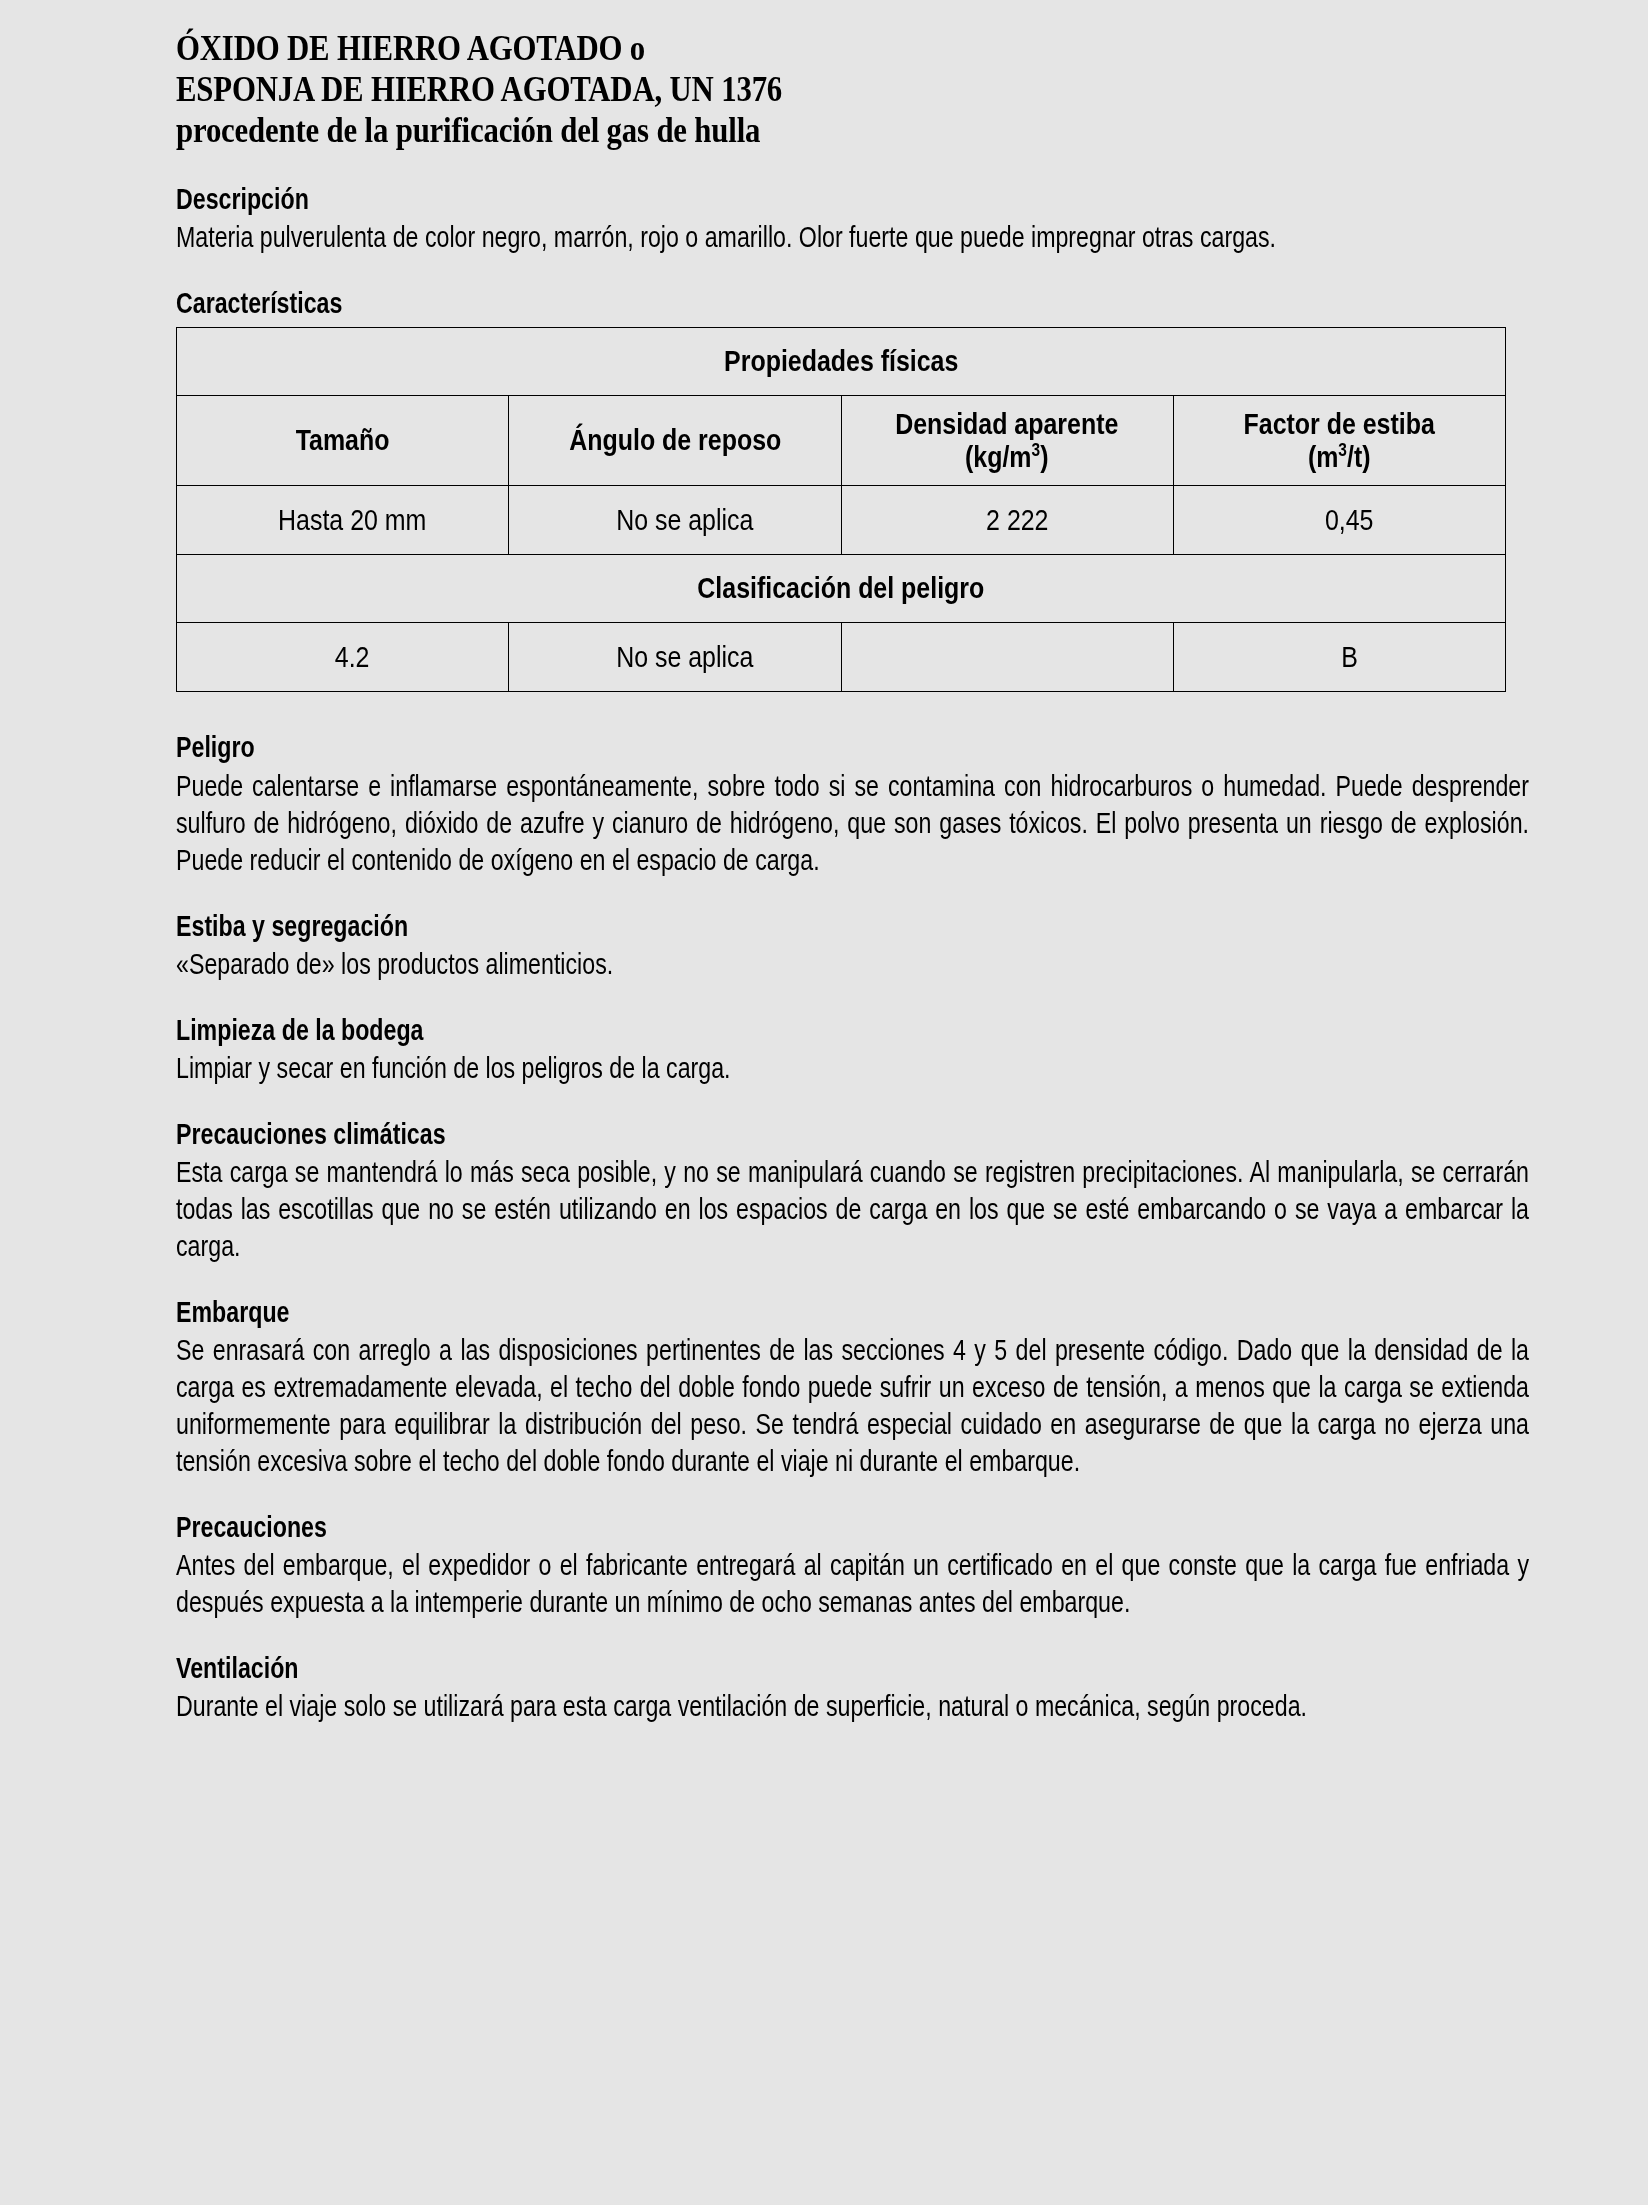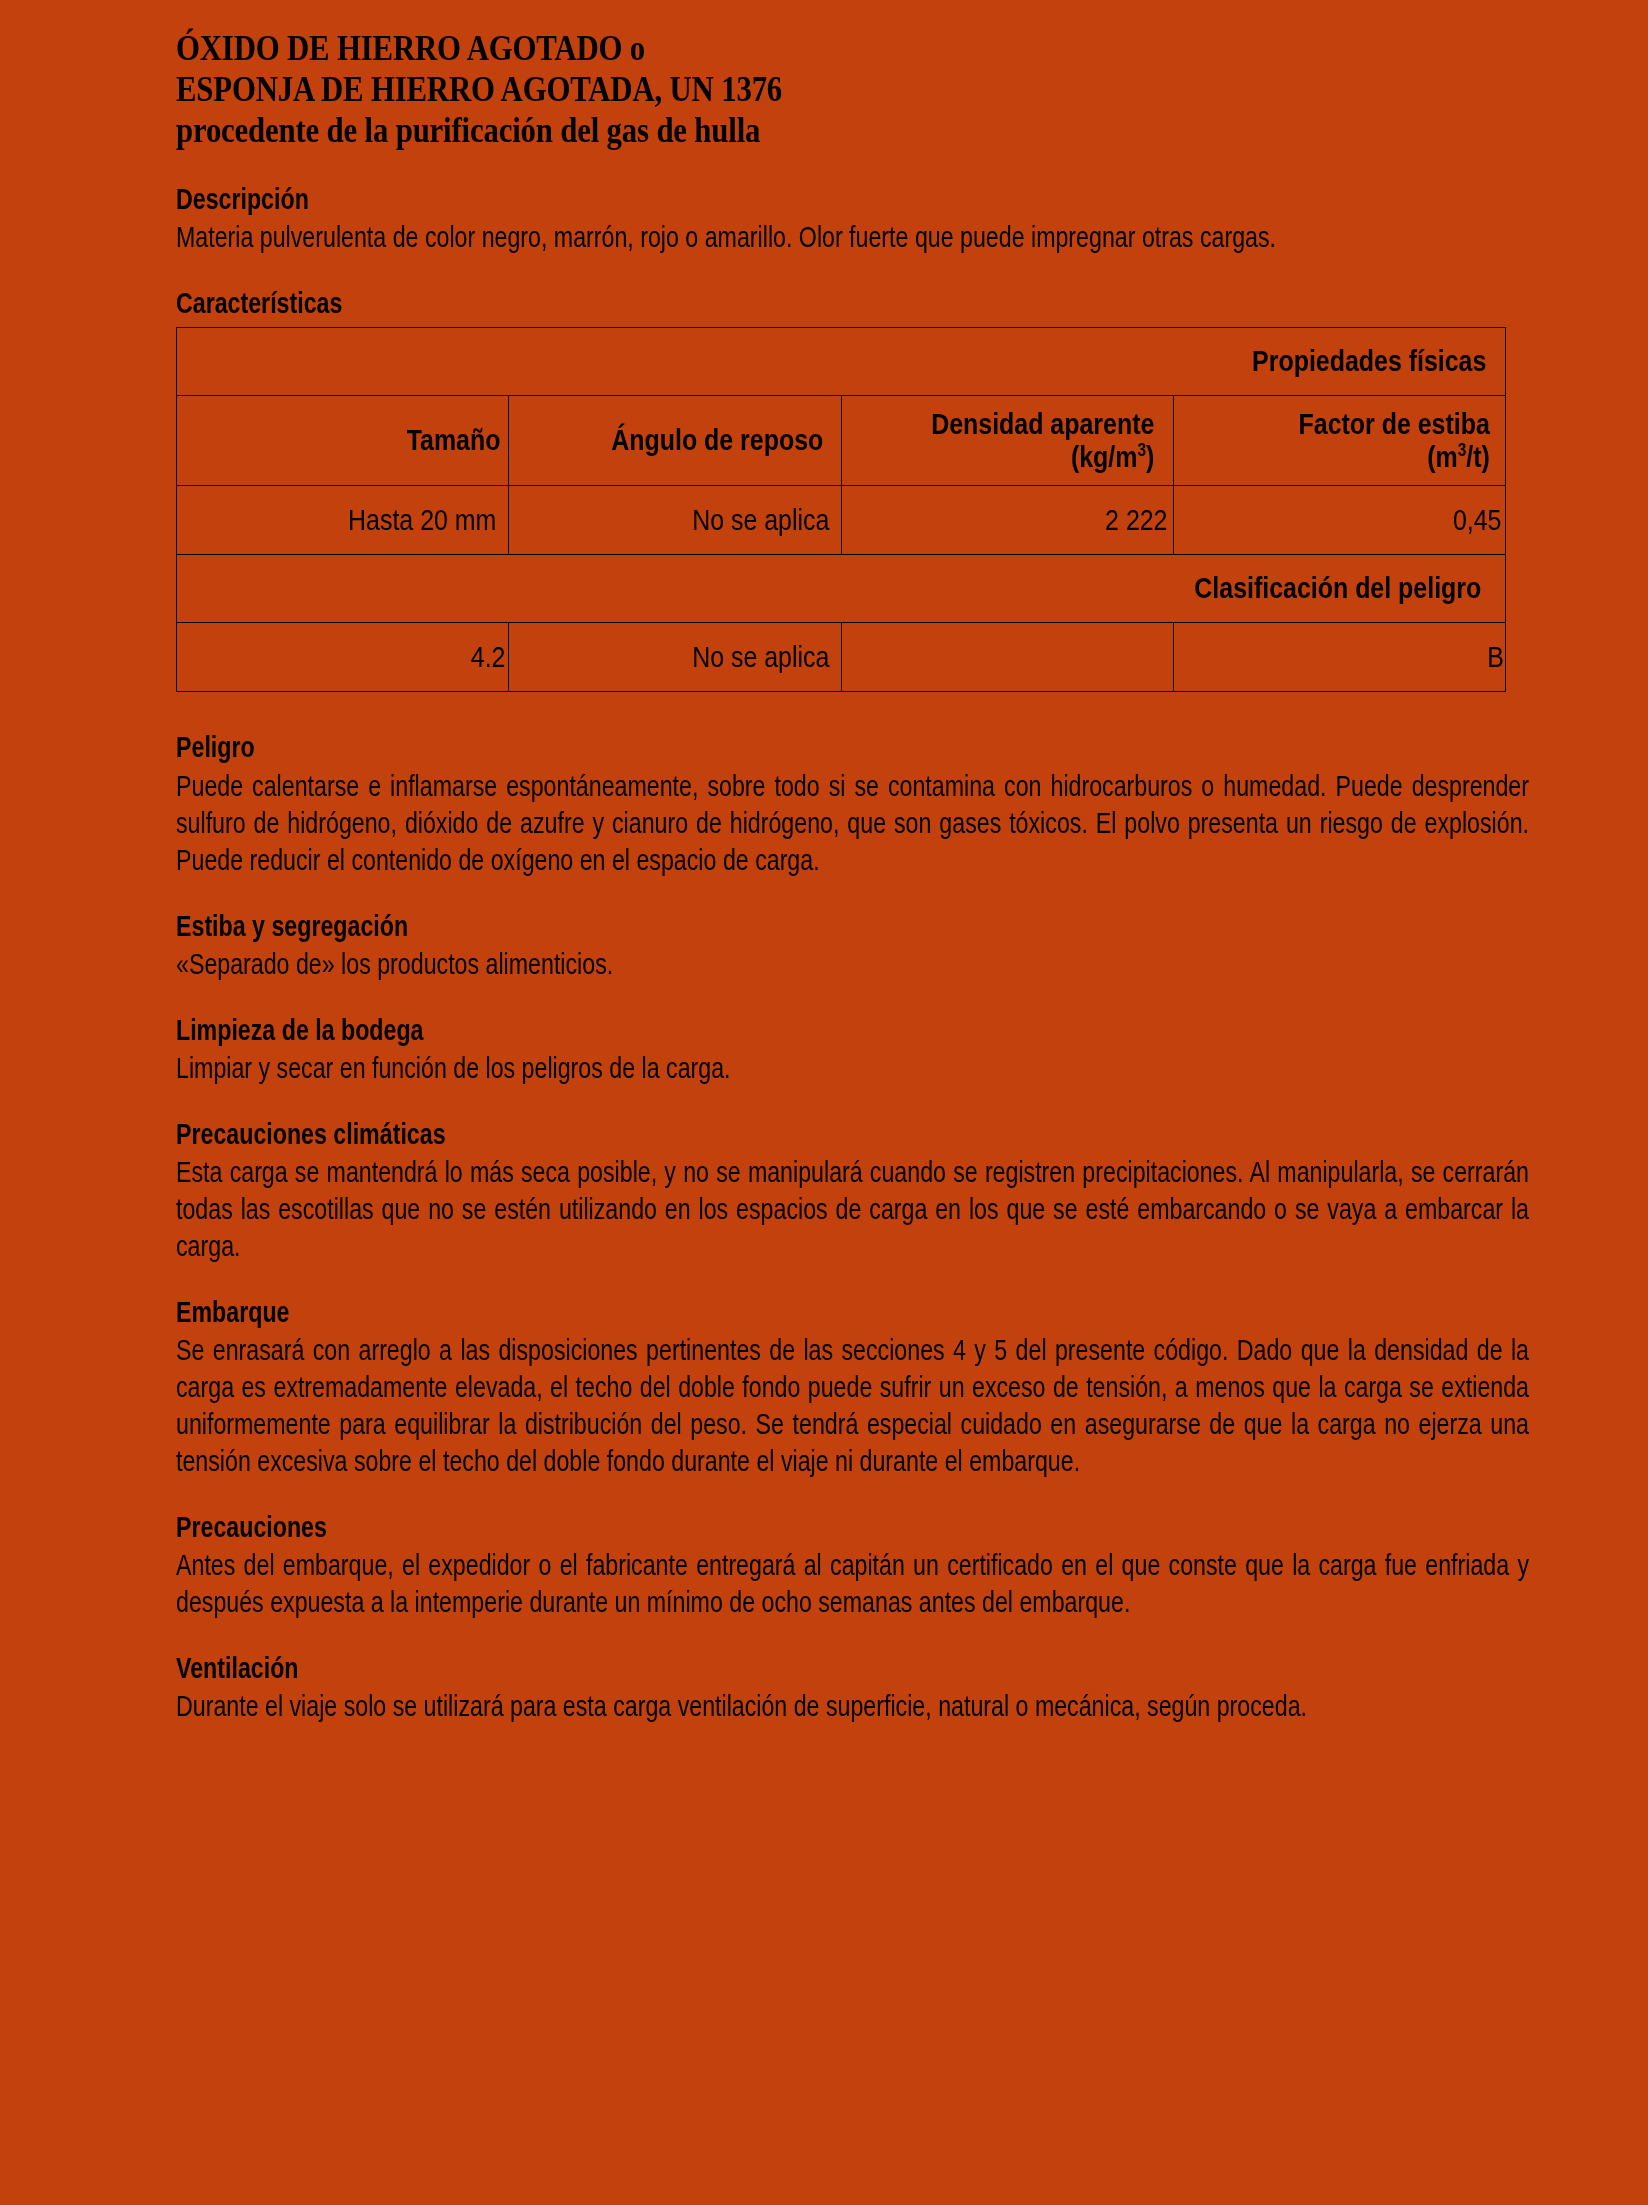--- a/index.html
+++ b/index.html
@@ -14,21 +14,21 @@
     font-family: "Liberation Sans", sans-serif;
     color: #000000;
     -webkit-font-smoothing: antialiased;
   }
   .page {
     position: relative;
     width: 1648px;
     height: 2205px;
     box-sizing: border-box;
     padding: 29px 119px 0 176px;
-    background: #c2410c;
+    background: #e5e5e5;
   }
 
   
   .doc-title {
     font-family: "Liberation Serif", serif;
     font-weight: bold;
     font-size: 35px;
     line-height: 1.17;
     letter-spacing: -0.2px;
     margin: 0 0 11px 0;
@@ -75,21 +75,21 @@
   
   .props-table {
     border-collapse: collapse;
     width: 1330px;
     margin: 8px 0 0 0;
     table-layout: fixed;
   }
   .props-table td, .props-table th {
     border: 1.6px solid #000000;
     padding: 0;
-    text-align: right;
+    text-align: center;
     vertical-align: middle;
     font-family: "Liberation Sans", sans-serif;
   }
   .props-table .band {
     height: 67px;
     font-weight: bold;
     font-size: 29px;
   }
   .props-table .colhead {
     height: 89px;

